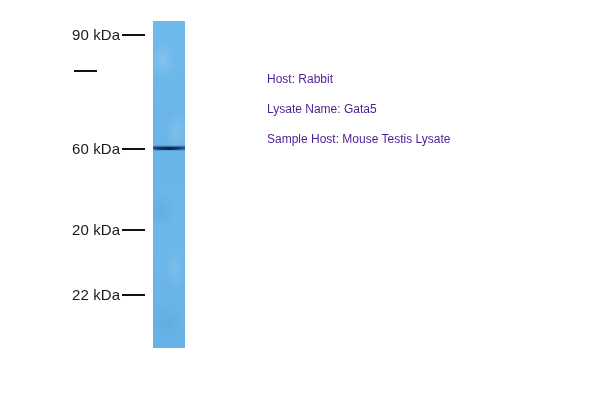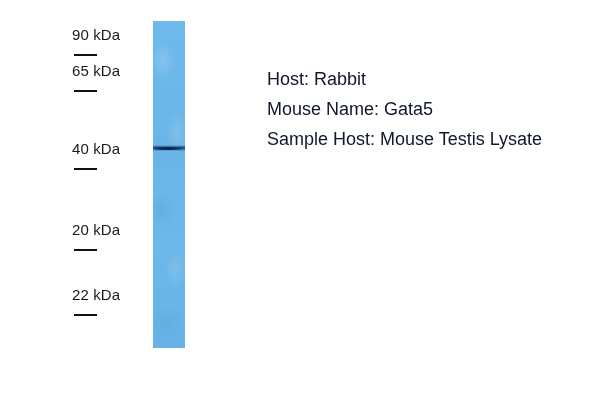--- a/index.html
+++ b/index.html
@@ -23,21 +23,20 @@
     height: 400px;
   }
 
   
   .marker {
     position: absolute;
     height: 20px;
     display: flex;
     align-items: flex-end;
     white-space: nowrap;
-    flex-direction: column;
   }
   .marker-label {
     font-size: 15px;
     line-height: 20px;
     letter-spacing: 0.1px;
     color: #1a1a1a;
   }
   .marker-tick {
     display: inline-block;
     width: 23px;
@@ -102,60 +101,59 @@
   }
 
   
   #annotations {
     position: absolute;
     left: 267px;
     top: 64px;
     width: 300px;
   }
   .anno-line {
-    font-size: 18px;
+    font-size: 12px;
     line-height: 30px;
     height: 30px;
     white-space: nowrap;
-    color: #0f172a;
+    color: #4c1d95;
   }
 </style>
 </head>
 <body>
 
 <div id="figure">
 
   <div class="marker m90">
     <span class="marker-label">90 kDa</span>
     <span class="marker-tick"></span>
   </div>
 
   <div class="marker m65">
-    <span class="marker-label">65 kDa</span>
     <span class="marker-tick"></span>
   </div>
 
   <div class="marker m40">
-    <span class="marker-label">40 kDa</span>
+    <span class="marker-label">60 kDa</span>
     <span class="marker-tick"></span>
   </div>
 
   <div class="marker m29">
     <span class="marker-label">20 kDa</span>
     <span class="marker-tick"></span>
   </div>
 
   <div class="marker m22">
     <span class="marker-label">22 kDa</span>
     <span class="marker-tick"></span>
   </div>
 
   <div id="lane">
     <div id="band"></div>
   </div>
 
   <div id="annotations">
     <div class="anno-line">Host: Rabbit</div>
-    <div class="anno-line">Mouse Name: Gata5</div>
+    <div class="anno-line">Lysate Name: Gata5</div>
     <div class="anno-line">Sample Host: Mouse Testis Lysate</div>
   </div>
 
 </div>
 
 </body></html>

